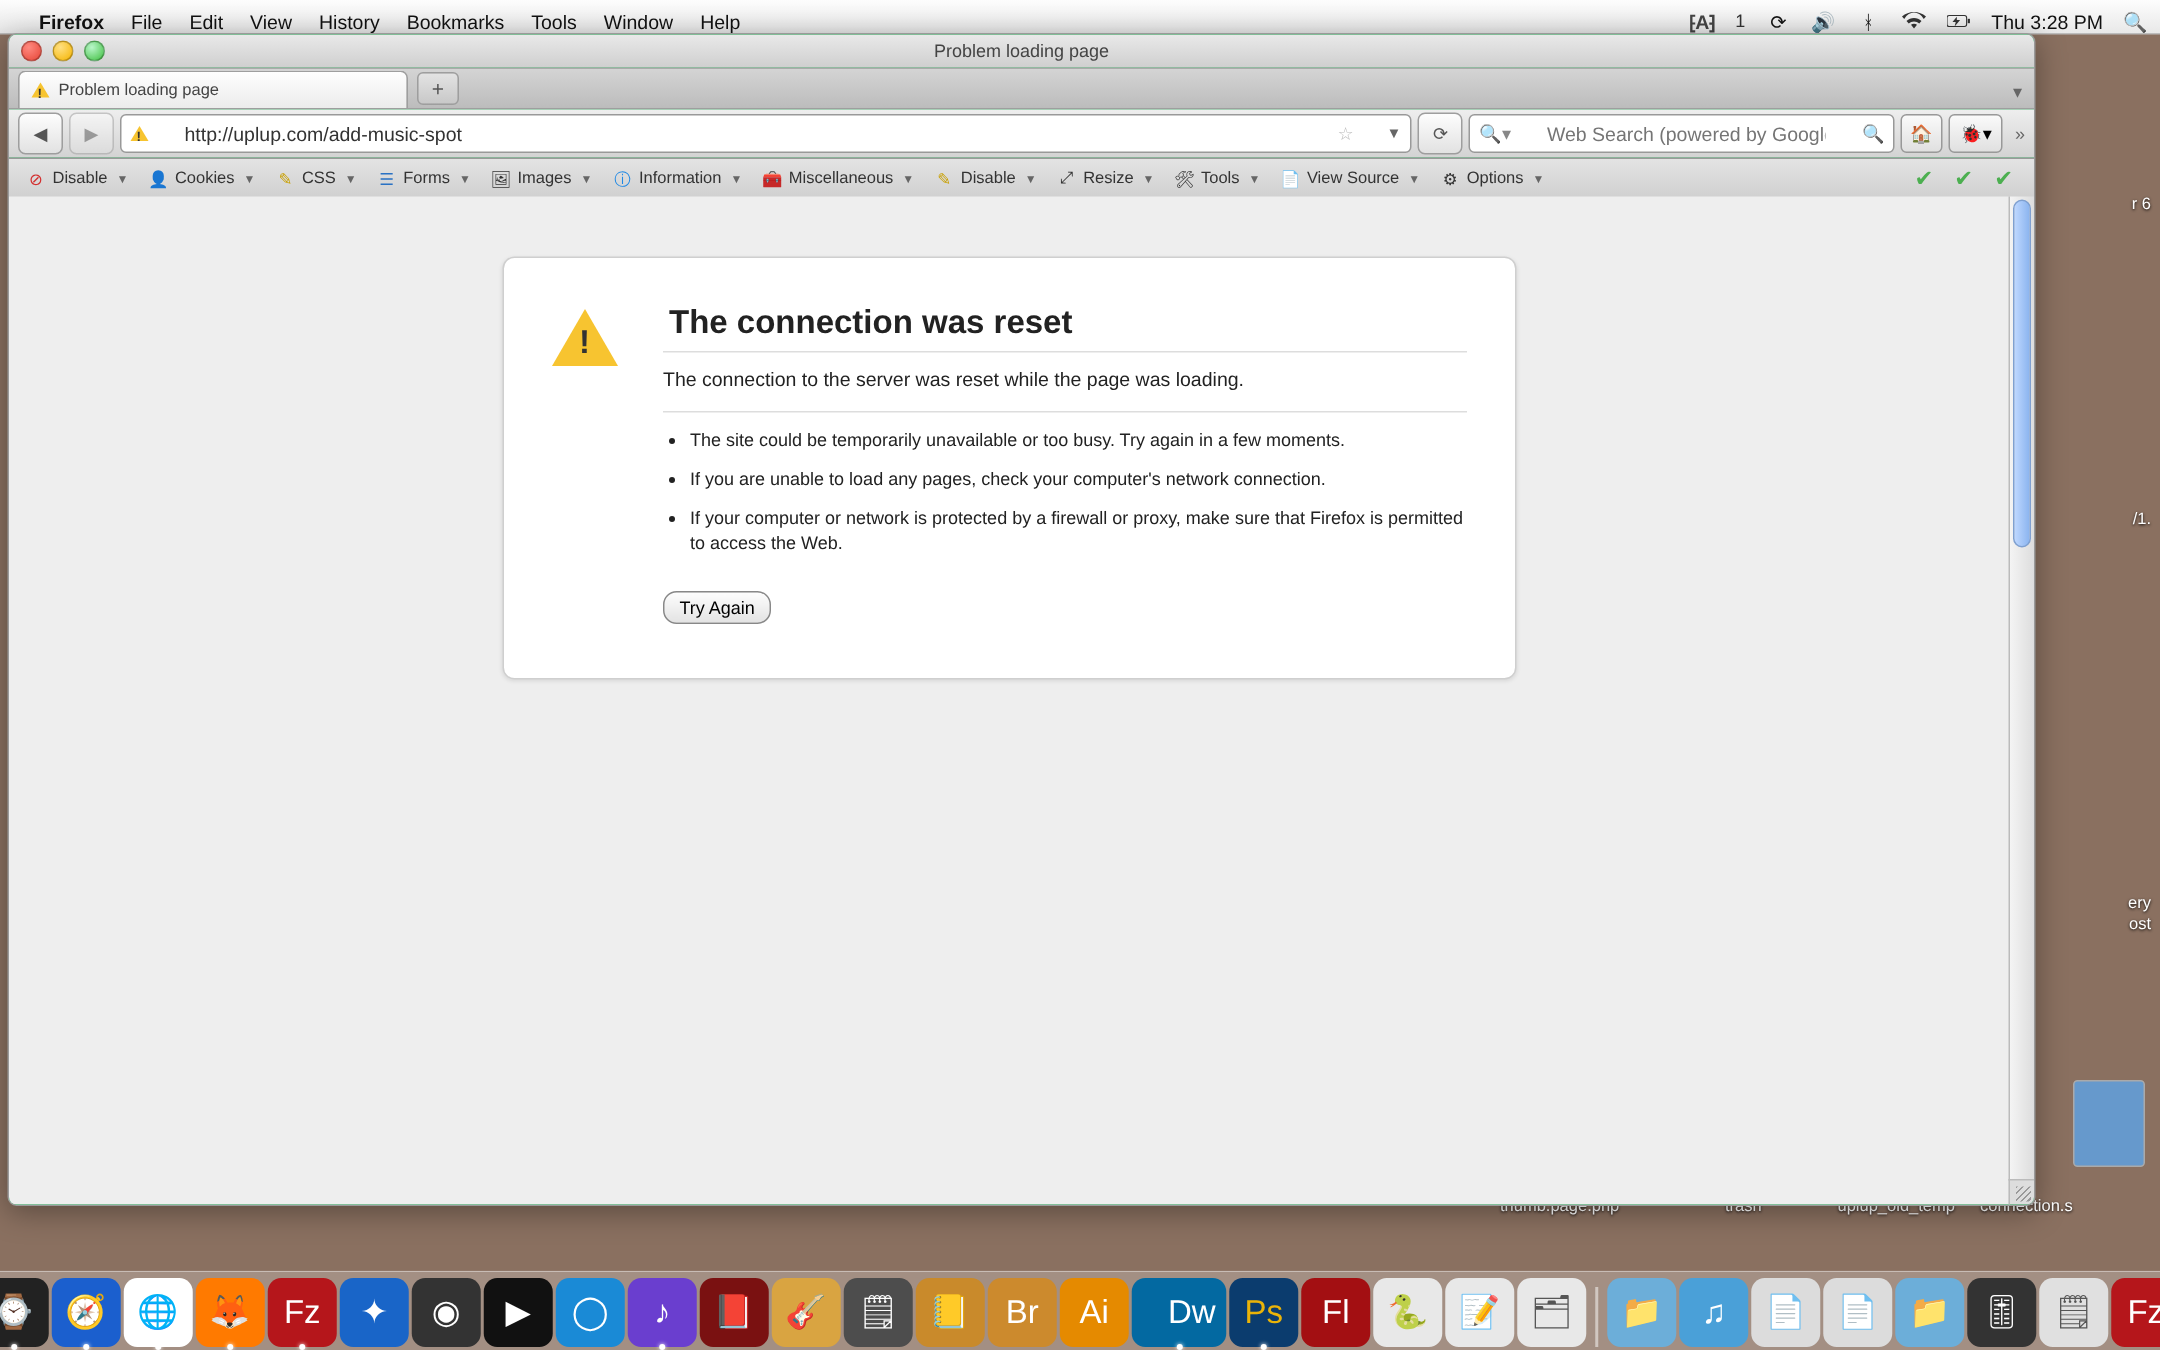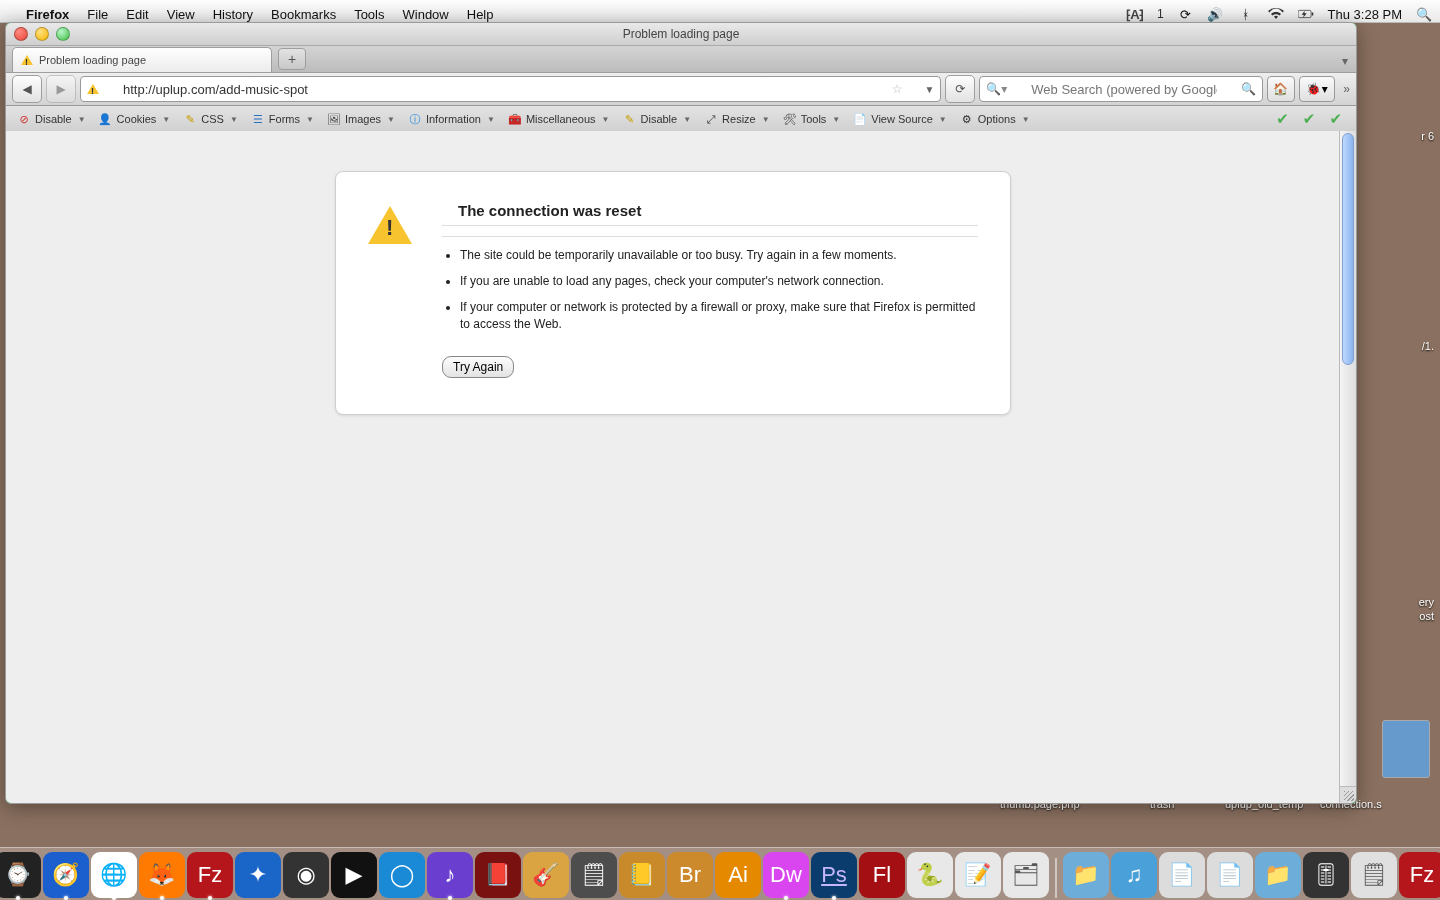--- a/index.html
+++ b/index.html
@@ -37,21 +37,21 @@
 .devright{margin-left:auto;display:flex;gap:14px;padding-right:8px}
 .check{color:#4caf50;font-size:15px}
 .content{position:absolute;top:108px;left:0;right:16px;bottom:0;background:#eeeeee;overflow:auto}
 .scrollbar{position:absolute;top:108px;right:0;width:16px;bottom:16px;background:linear-gradient(90deg,#f4f4f4,#ddd);border-left:1px solid #bbb}
 .scrollthumb{position:absolute;top:2px;left:2px;right:2px;height:230px;background:linear-gradient(90deg,#bfd8ff,#8bb4ef);border:1px solid #7fa0d0;border-radius:7px}
 .corner{position:absolute;right:0;bottom:0;width:16px;height:16px;background:#ddd;border-left:1px solid #bbb;border-top:1px solid #bbb}
 .corner::after{content:"";position:absolute;right:2px;bottom:2px;width:10px;height:10px;background:repeating-linear-gradient(135deg,#999 0 1px,transparent 1px 3px)}
 .errcard{width:610px;margin:40px auto 0;background:#fff;border:1px solid #cfcfcf;border-radius:8px;box-shadow:0 1px 3px rgba(0,0,0,.1);padding:30px 32px 36px;display:flex;gap:26px}
 .erricon{width:48px;flex-shrink:0;margin-top:4px}
 .errbody{flex:1}
-.errbody h1{font-size:15px;margin:0 16px 6px;font-weight:700;color:#222}
+.errbody h1{font-size:22px;margin:0 4px 6px;font-weight:700;color:#222}
 .errbody hr{border:none;border-top:1px solid #ddd;margin:2px 0 10px}
 .errbody p{margin:6px 0 14px;color:#222;font-size:13px}
 .errbody ul{margin:10px 0 24px;padding-left:18px}
 .errbody li{margin:4px 0 10px;color:#222;font-size:12px;line-height:1.35}
 .trybtn{font-size:12px;padding:3px 10px;border-radius:9px;border:1px solid #888;background:linear-gradient(#fdfdfd,#e3e3e3);cursor:pointer}
 
 .dock{position:absolute;left:50%;bottom:0;transform:translateX(-50%);display:flex;align-items:flex-end;gap:2px;padding:4px 12px 2px;background:rgba(255,255,255,.22);border:1px solid rgba(255,255,255,.4);border-bottom:none;border-radius:10px 10px 0 0}
 .dockicon{width:46px;height:46px;border-radius:9px;display:flex;align-items:center;justify-content:center;font-size:22px;color:#fff;position:relative}
 .dockdot{position:absolute;bottom:-2px;left:50%;transform:translateX(-50%);width:4px;height:4px;background:#fff;border-radius:50%;box-shadow:0 0 3px #fff}
 .dock-sep{width:2px;height:40px;background:rgba(255,255,255,.5);margin:0 4px}
@@ -222,20 +222,21 @@
       <span class="check">✔</span>
     </div>
   </div>
 
   <div class="content">
     <div class="errcard">
       <div class="erricon"><span class="warn-tri big"></span></div>
       <div class="errbody">
         <h1>The connection was reset</h1>
         <hr>
+        <p>The connection to the server was reset while the page was loading.</p>
         <hr>
         <ul>
           <li>The site could be temporarily unavailable or too busy. Try again in a few moments.</li>
           <li>If you are unable to load any pages, check your computer's network connection.</li>
           <li>If your computer or network is protected by a firewall or proxy, make sure that Firefox is permitted to access the Web.</li>
         </ul>
         <button class="trybtn">Try Again</button>
       </div>
     </div>
   </div>
@@ -256,22 +257,22 @@
     <div class="dockicon" style="background: rgb(51, 51, 51); color: rgb(255, 255, 255);">◉</div>
     <div class="dockicon" style="background: rgb(17, 17, 17); color: rgb(255, 255, 255);">▶</div>
     <div class="dockicon" style="background: rgb(26, 138, 214); color: rgb(255, 255, 255);">◯</div>
     <div class="dockicon" style="background: rgb(106, 62, 207); color: rgb(255, 255, 255);">♪<div class="dockdot"></div></div>
     <div class="dockicon" style="background: rgb(122, 17, 17); color: rgb(255, 255, 255);">📕</div>
     <div class="dockicon" style="background: rgb(217, 164, 65); color: rgb(255, 255, 255);">🎸</div>
     <div class="dockicon" style="background: rgb(77, 77, 77); color: rgb(255, 255, 255);">🗒</div>
     <div class="dockicon" style="background: rgb(201, 138, 43); color: rgb(255, 255, 255);">📒</div>
     <div class="dockicon" style="background: rgb(204, 138, 45); color: rgb(255, 255, 255);">Br</div>
     <div class="dockicon" style="background: rgb(229, 138, 0); color: rgb(255, 255, 255);">Ai</div>
-    <div class="dockicon" style="background: #d946ef; color: rgb(255, 255, 255);">Dw<div class="dockdot"></div></div>
-    <div class="dockicon" style="background: rgb(11, 60, 110); color: #c4b5fd; text-decoration: underline;">Ps<div class="dockdot"></div></div>
+    <div class="dockicon" style="background: #0369a1; color: rgb(255, 255, 255); padding-left: 17px;">Dw<div class="dockdot"></div></div>
+    <div class="dockicon" style="background: rgb(11, 60, 110); color: #eab308;">Ps<div class="dockdot"></div></div>
     <div class="dockicon" style="background: rgb(163, 15, 18); color: rgb(255, 255, 255);">Fl</div>
     <div class="dockicon" style="background: rgb(232, 232, 232); color: rgb(48, 105, 152);">🐍</div>
     <div class="dockicon" style="background: rgb(232, 232, 232); color: rgb(85, 85, 85);">📝</div>
     <div class="dockicon" style="background: rgb(232, 232, 232); color: rgb(85, 85, 85);">🗂</div>
     <div class="dock-sep"></div>
     <div class="dockicon" style="background: rgb(108, 174, 217); color: rgb(255, 255, 255);">📁</div>
     <div class="dockicon" style="background: rgb(74, 160, 216); color: rgb(255, 255, 255);">♫</div>
     <div class="dockicon" style="background: rgb(220, 220, 220); color: rgb(119, 119, 119);">📄</div>
     <div class="dockicon" style="background: rgb(220, 220, 220); color: rgb(119, 119, 119);">📄</div>
     <div class="dockicon" style="background: rgb(108, 174, 217); color: rgb(255, 255, 255);">📁</div>

